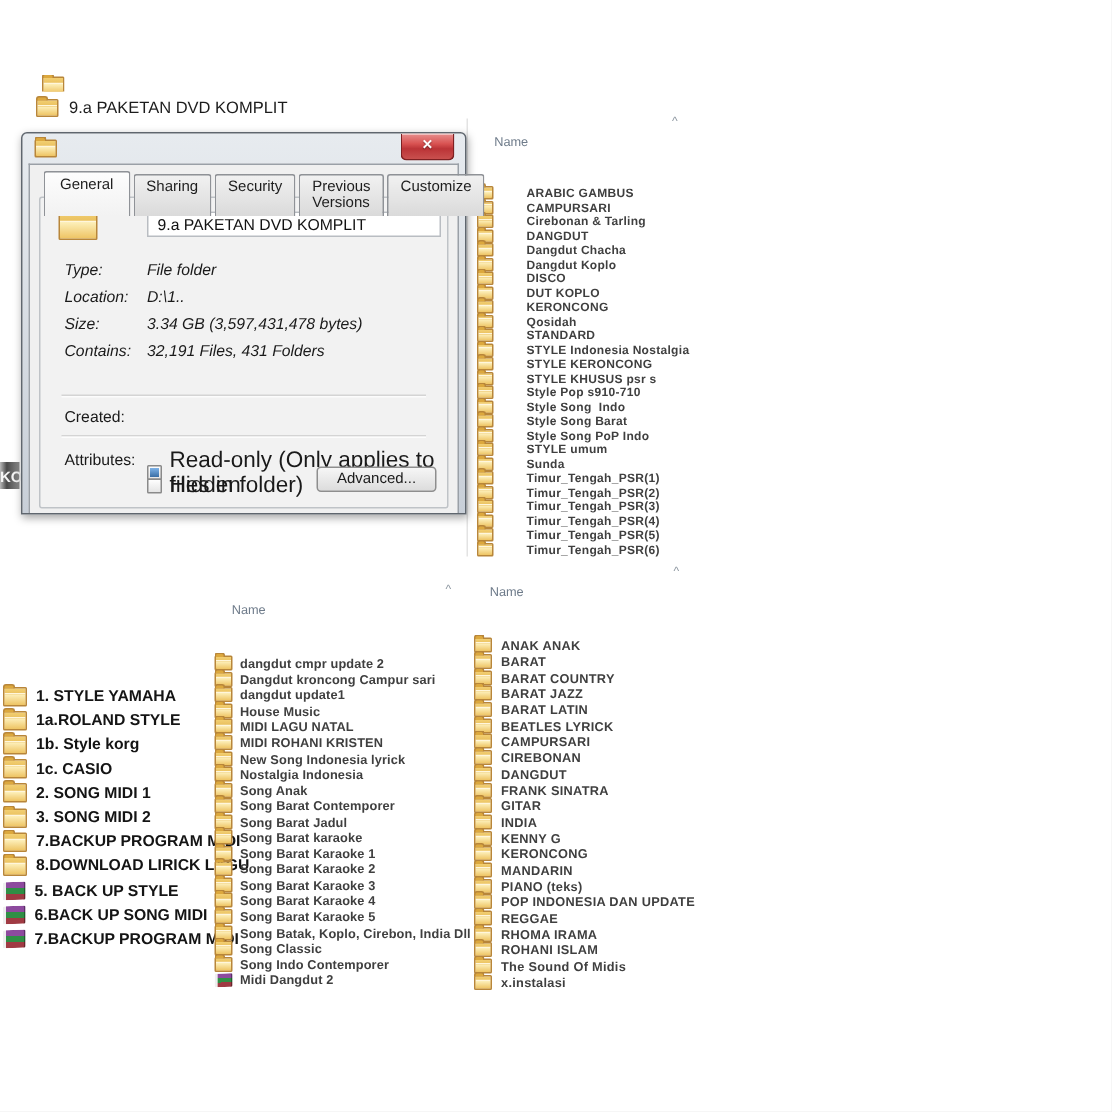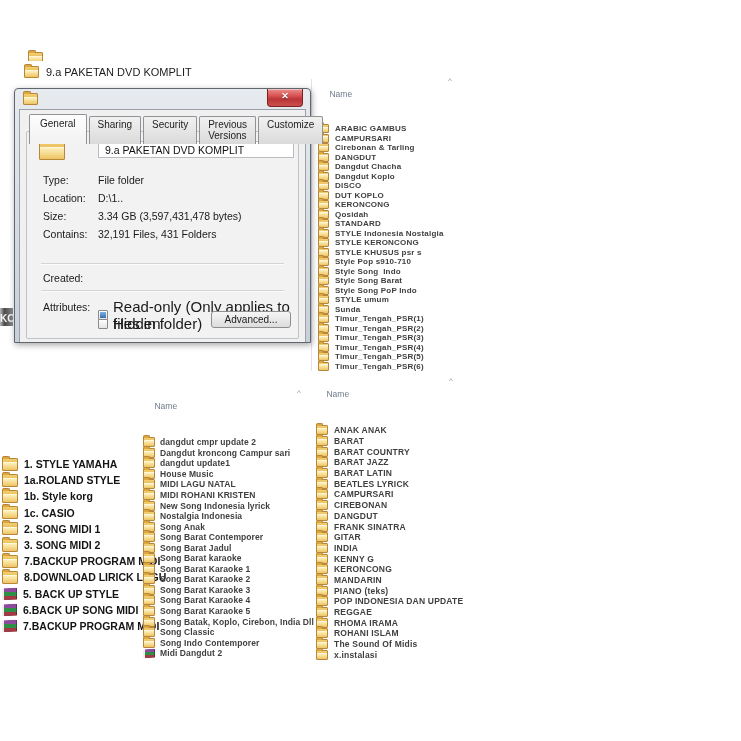--- a/index.html
+++ b/index.html
@@ -52,21 +52,21 @@
     border:1px solid #8f9297;border-bottom:none;border-radius:2px 2px 0 0;cursor:pointer;}
   .tab.active{background:linear-gradient(180deg,#fdfdfd,#f2f2f2);
     padding:3px 10px 4px;margin-top:-2px;position:relative;z-index:4;}
   .tab-page{position:absolute;left:6px;right:6px;top:21px;height:208px;
     background:#f2f2f2;border:1px solid #bfc3c7;border-radius:2px;box-sizing:border-box;z-index:2;}
   .name-row{position:absolute;left:12px;top:6px;right:12px;height:26px;}
   .big-folder{position:absolute;left:0;top:2px;width:24px;height:18px;}
   .name-field{position:absolute;left:59px;top:3px;width:196px;height:17px;
     background:#fff;border:1px solid #b9bdc2;box-sizing:border-box;
     font-family:"Liberation Sans",sans-serif;font-size:10.5px;color:#111;padding:0 0 0 6px;}
-  .prop-fields{position:absolute;left:0;right:0;top:40px;}
+  .prop-fields{position:absolute;left:0;right:0;top:40px;font-style:italic;}
   .drow{position:relative;height:18px;}
   .dlabel{position:absolute;left:16px;top:2px;font-size:10.5px;color:#1a1a1a;white-space:nowrap;}
   .dvalue{position:absolute;left:71px;top:2px;font-size:10.5px;color:#1a1a1a;white-space:nowrap;}
   .sep{position:absolute;left:14px;right:14px;height:0;border-top:1px solid #d4d4d4;border-bottom:1px solid #fcfcfc;}
   .checkline{position:absolute;display:flex;align-items:center;gap:5px;font-size:15px;color:#1a1a1a;}
   .checkbox{width:10px;height:10px;background:linear-gradient(180deg,#fefefe,#e5e5e5);
     border:1px solid #8a8a8a;border-radius:1px;position:relative;box-sizing:border-box;cursor:pointer;flex:0 0 auto;}
   .checkbox.mixed::after{content:"";position:absolute;inset:1px;
     background:linear-gradient(180deg,#7db2e8,#3a6ea5);}
   .adv-btn{position:absolute;left:184px;top:179px;width:80px;height:17px;
@@ -75,21 +75,21 @@
     text-align:center;line-height:15px;cursor:pointer;box-sizing:border-box;}
   
   .panel{position:absolute;}
   .list-header{position:relative;color:#6e7b8a;font-weight:400;white-space:pre;}
   .caret{position:absolute;top:-3px;color:#8a949e;font-size:8px;}
   .row{display:flex;align-items:center;cursor:default;}
   .row span{white-space:pre;}
   .p-topright{left:311px;top:79px;width:154px;border-left:1px solid #e3e3e3;padding-left:6px;box-sizing:border-box;}
   .p-topright .list-header{font-size:8.5px;margin:0 0 5px 2px;}
   .p-topright .caret{left:128px;}
-  .p-topright .row{height:9.5px;gap:6px;font-size:8px;font-weight:600;color:#3f3f3f;letter-spacing:.2px;}
+  .p-topright .row{height:9.5px;gap:22px;font-size:8px;font-weight:600;color:#3f3f3f;letter-spacing:.2px;}
   .p-topright .icon-folder{width:9px;height:7px;}
   .p-midlist{left:141px;top:391px;width:168px;}
   .p-midlist .list-header{font-size:8.5px;margin:0 0 6px 4px;}
   .p-midlist .caret{left:152px;}
   .p-midlist .row{height:10.55px;gap:5px;font-size:8.5px;font-weight:600;color:#3f3f3f;padding-left:2px;letter-spacing:.1px;}
   .p-midlist .icon-folder{width:10px;height:8px;}
   .p-midlist .icon-rar{width:10px;height:9px;}
   .p-botright{left:313px;top:379px;width:154px;}
   .p-botright .list-header{font-size:8.5px;margin:0 0 6px 4px;}
   .p-botright .caret{left:132px;}

